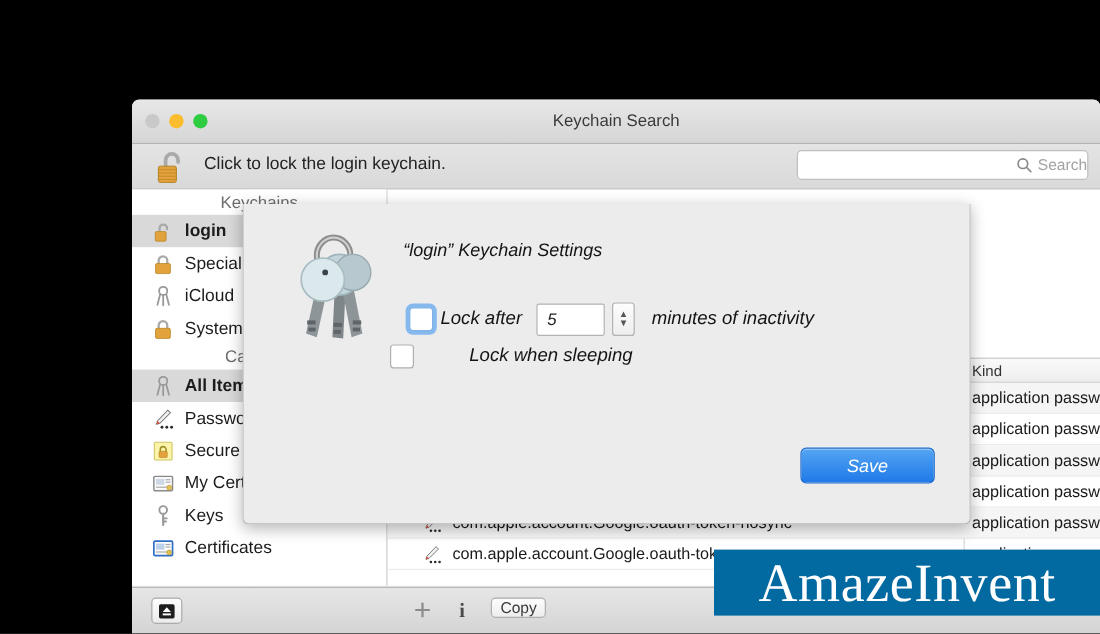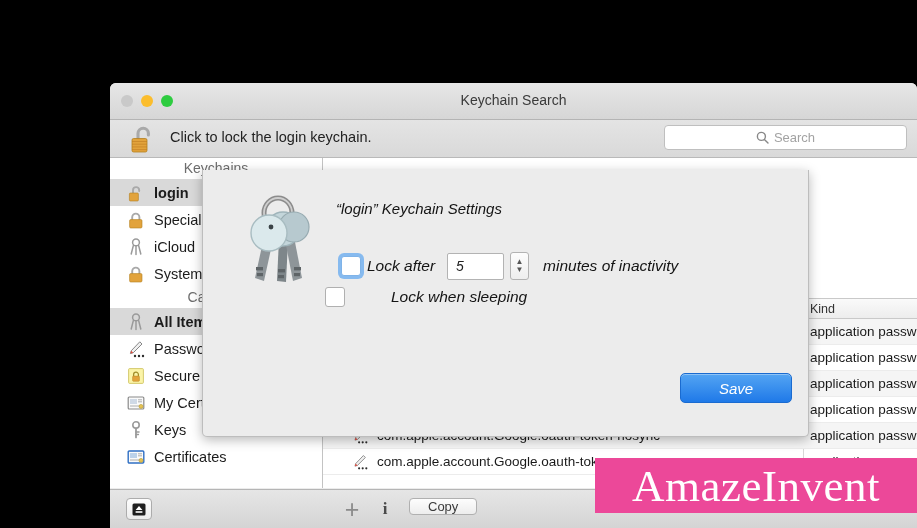--- a/index.html
+++ b/index.html
@@ -45,21 +45,21 @@
   }
   .padlock { position:absolute; left:16px; top:2px; width:34px; height:34px; }
   .lock-msg {
     position:absolute; left:60px; top:9px;
     font-size:14.5px; color:#222;
   }
   .searchbox {
     position:absolute; right:10px; top:5px;
     width:243px; height:25px;
     background:#fff; border:1px solid #bfbfbf; border-radius:4px;
-    display:flex; align-items:center; justify-content:center; gap:5px;
+    display:flex; align-items:center; justify-content:flex-end; gap:5px;
   }
   .search-ph { font-size:13px; color:#a3a3a3; }
 
   
   .body { position:relative; height:330px; display:flex; }
 
   
   .sidebar {
     width:213px; background:#fff;
     border-right:1px solid #c3c3c3;
@@ -120,21 +120,21 @@
     border:1px solid #acacac; border-radius:4px;
     display:flex; align-items:center; justify-content:center;
   }
   .plus-btn { position:absolute; left:228px; top:6px; width:28px; height:26px;
     display:flex; align-items:center; justify-content:center;
     font-size:25px; color:#8b8b8b; font-weight:300; line-height:1; }
   .info-btn { position:absolute; left:262px; top:6px; width:26px; height:26px;
     display:flex; align-items:center; justify-content:center;
     font-size:17px; font-weight:bold; color:#4b4b4b; font-family:"Liberation Serif",serif; }
   .copy-btn {
-    position:absolute; left:299px; top:8px; height:17px; padding:0 18px;
+    position:absolute; left:299px; top:8px; height:17px; padding:0 7px;
     background:linear-gradient(to bottom,#fdfdfd,#ededed);
     border:1px solid #b0b0b0; border-radius:4px;
     display:flex; align-items:center;
     font-size:13px; color:#3a3a3a;
   }
 
   
   .sheet {
     position:absolute; left:202px; top:170px;
     width:607px; height:267px;
@@ -176,21 +176,21 @@
     position:absolute; top:203px; height:30px;
     display:flex; align-items:center; justify-content:center;
     font-size:15px; border-radius:5px;
   }
   .btn-cancel {
     right:139px; width:107px;
     background:linear-gradient(to bottom,#fefefe,#f1f1f1);
     border:1px solid #b2b2b2; color:#1c1c1c;
   }
   .btn-save {
-    right:16px; width:112px;
+    right:29px; width:112px;
     background:linear-gradient(to bottom,#54a5f3,#1f79e8);
     border:1px solid #1a6bd0; color:#fff;
     box-shadow:inset 0 1px 0 rgba(255,255,255,.35);
   }
 
   
   .watermark {
     position:absolute; left:595px; top:458px;
     width:322px; height:55px;
     display:flex; align-items:center; justify-content:center;
@@ -509,17 +509,17 @@
     </div>
 
     <div class="opt-row opt2">
       <span class="cbx"></span>
       <span class="opt-lbl">Lock when sleeping</span>
     </div>
 
     <div class="btn btn-save">Save</div>
   </div>
 
-  <div class="watermark" style="background: #ec4899;">
+  <div class="watermark" style="background: #0369a1;">
     <span class="wm-text" style="color: rgb(255, 255, 255);">AmazeInvent</span>
   </div>
 
 </div>
 
 </body></html>

